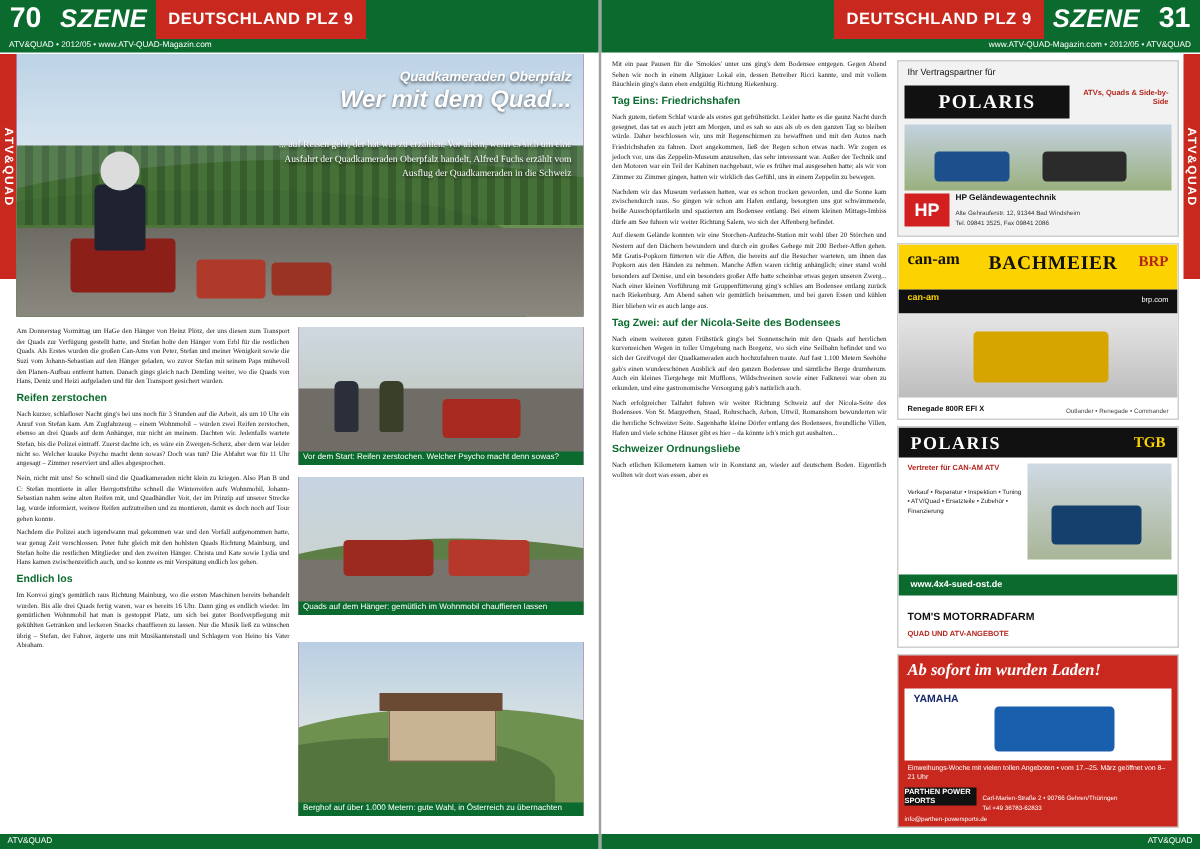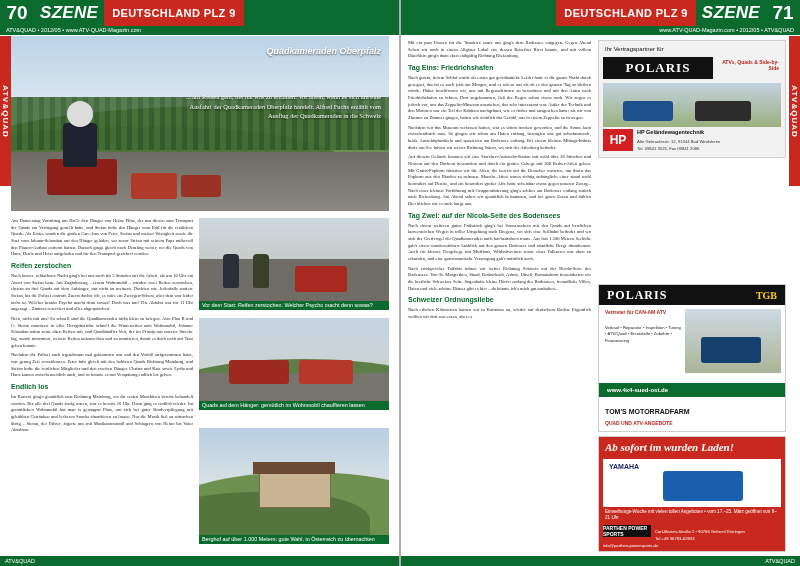--- a/index.html
+++ b/index.html
@@ -87,20 +87,21 @@
       <div class="hillB"></div>
       <div class="trees"></div>
       <div class="road" style="background:linear-gradient(#6d6b63,#8b8880);"></div>
       <div class="quadblob" style="left:36px;bottom:16px;width:70px;height:36px;background:#8c1f18;"></div>
       <div class="rider" style="left:52px;bottom:44px;width:34px;height:44px;background:#1f2330;"></div>
       <div class="helmet" style="left:56px;bottom:84px;width:26px;height:26px;background:#dcdcdc;"></div>
       <div class="quadblob" style="left:120px;bottom:12px;width:46px;height:26px;background:#b03a2a;"></div>
       <div class="quadblob" style="left:170px;bottom:14px;width:40px;height:22px;background:#9b3325;"></div>
 
       <div class="headline hl1" style="right:8px;top:10px;">Quadkameraden Oberpfalz</div>
+      <div class="headline hl2" style="right:8px;top:22px;">Wer mit dem Quad...</div>
       <div class="hl-body" style="right:8px;top:56px;width:196px;">... auf Reisen geht, der hat was zu erzählen. Vor allem, wenn es sich um eine Ausfahrt der Quadkameraden Oberpfalz handelt. Alfred Fuchs erzählt vom Ausflug der Quadkameraden in die Schweiz</div>
     </div>
 
     <div class="col" style="left:11px;top:218px;width:182px;">
       <p>Am Donnerstag Vormittag um HaGe den Hänger von Heinz Plötz, der uns diesen zum Transport der Quads zur Verfügung gestellt hatte, und Stefan holte den Hänger vom Erbl für die restlichen Quads. Als Erstes wurden die großen Can-Ams von Peter, Stefan und meiner Wenigkeit sowie die Suzi vom Johann-Sebastian auf den Hänger geladen, wo zuvor Stefan mit seinem Paps mühevoll den Planen-Aufbau entfernt hatten. Danach gings gleich nach Demling weiter, wo die Quads von Hans, Deniz und Heizi aufgeladen und für den Transport gesichert wurden.</p>
       <div class="sub">Reifen zerstochen</div>
       <p>Nach kurzer, schlafloser Nacht ging's bei uns noch für 3 Stunden auf die Arbeit, als um 10 Uhr ein Anruf von Stefan kam. Am Zugfahrzeug – einem Wohnmobil – wurden zwei Reifen zerstochen, ebenso an drei Quads auf dem Anhänger, nur nicht an meinem. Dachten wir. Jedenfalls wartete Stefan, bis die Polizei eintraff. Zuerst dachte ich, es wäre ein Zwergen-Scherz, aber dem war leider nicht so. Welcher krauke Psycho macht denn sowas? Doch was tun? Die Abfahrt war für 11 Uhr angesagt – Zimmer reserviert und alles abgesprochen.</p>
       <p>Nein, nicht mit uns! So schnell sind die Quadkameraden nicht klein zu kriegen. Also Plan B und C: Stefan montierte in aller Herrgottsfrühe schnell die Winterreifen aufs Wohnmobil, Johann-Sebastian nahm seine alten Reifen mit, und Quadhändler Voit, der im Prinzip auf unserer Strecke lag, wurde informiert, weitere Reifen aufzutreiben und zu montieren, damit es doch noch auf Tour gehen konnte.</p>
       <p>Nachdem die Polizei auch irgendwann mal gekommen war und den Vorfall aufgenommen hatte, war genug Zeit verschlossen. Peter fuhr gleich mit den hohlsten Quads Richtung Mainburg, und Stefan holte die restlichen Mitglieder und den zweiten Hänger. Christa und Kate sowie Lydia und Hans kamen zwischenzeitlich auch, und so konnte es mit Verspätung endlich los gehen.</p>
       <div class="sub">Endlich los</div>
@@ -138,21 +139,21 @@
       <div class="fl">ATV&amp;QUAD</div>
     </div>
   </div>
 
   <div class="leaf right">
 
     <div class="hdr">
       <div class="hdr-spacer"></div>
       <div class="hdr-red">DEUTSCHLAND PLZ 9</div>
       <div class="szene">SZENE</div>
-      <div class="pagenum">71</div>
+      <div class="pagenum">31</div>
     </div>
     <div class="subbar">
       <div class="meta" style="text-align:right;">www.ATV-QUAD-Magazin.com  •  2012/05  •  ATV&amp;QUAD</div>
     </div>
 
     <div class="sidetab" style="right:0;">ATV&amp;QUAD</div>
 
     <div class="col" style="left:8px;top:40px;width:183px;">
       <p>Mit ein paar Pausen für die 'Smokies' unter uns ging's dem Bodensee entgegen. Gegen Abend Sehen wir noch in einem Allgäuer Lokal ein, dessen Betreiber Ricci kannte, und mit vollem Bäuchlein ging's dann eben endgültig Richtung Riekenburg.</p>
       <div class="sub">Tag Eins: Friedrichshafen</div>
@@ -175,20 +176,36 @@
       <div style="position:absolute;left:4px;top:42px;width:178px;height:44px;background:linear-gradient(#c3d2e0,#9ab07e);">
         <div class="quadblob" style="left:20px;bottom:6px;width:50px;height:20px;background:#1d4f8c;"></div>
         <div class="quadblob" style="left:92px;bottom:6px;width:56px;height:20px;background:#2b2b2b;"></div>
       </div>
       <div style="position:absolute;left:4px;top:88px;width:30px;height:22px;background:#d21f1f;color:#fff;font-family:'Liberation Sans',sans-serif;font-weight:bold;font-size:12px;display:flex;align-items:center;justify-content:center;">HP</div>
       <div class="ad-txt" style="position:absolute;left:38px;top:88px;width:90px;font-size:5.5px;font-weight:bold;color:#111;">HP Geländewagentechnik</div>
       <div class="ad-txt" style="position:absolute;left:38px;top:98px;width:142px;font-size:4.2px;color:#333;">Alte Gehrauferstr. 12, 91344 Bad Windsheim</div>
       <div class="ad-txt" style="position:absolute;left:38px;top:105px;width:142px;font-size:4.2px;color:#333;">Tel. 09841 3525, Fax 09841 2086</div>
     </div>
 
+    <div class="ad" style="left:198px;top:162px;width:186px;height:116px;background:#fff;">
+      <div style="position:absolute;left:0;top:0;width:186px;height:30px;background:#fcd200;">
+        <span class="ad-title" style="position:absolute;left:6px;top:4px;font-size:11px;color:#111;">can-am</span>
+        <span class="ad-title" style="position:absolute;left:60px;top:4px;font-size:13px;color:#111;letter-spacing:.5px;">BACHMEIER</span>
+        <span class="ad-title" style="position:absolute;right:6px;top:6px;font-size:10px;color:#b3261e;">BRP</span>
+      </div>
+      <div style="position:absolute;left:0;top:30px;width:186px;height:16px;background:#111;">
+        <span class="ad-txt" style="position:absolute;left:6px;top:3px;font-size:6px;color:#fcd200;font-weight:bold;">can-am</span>
+        <span class="ad-txt" style="position:absolute;right:6px;top:4px;font-size:5px;color:#fff;">brp.com</span>
+      </div>
+      <div style="position:absolute;left:0;top:46px;width:186px;height:56px;background:linear-gradient(#e6e6e6,#bdbdbd);">
+        <div class="quadblob" style="left:50px;bottom:10px;width:90px;height:34px;background:#d6a500;"></div>
+      </div>
+      <div class="ad-txt" style="position:absolute;left:6px;bottom:3px;font-size:5px;color:#111;font-weight:bold;">Renegade 800R EFI X</div>
+      <div class="ad-txt" style="position:absolute;right:6px;bottom:3px;font-size:4.2px;color:#444;">Outlander • Renegade • Commander</div>
+    </div>
 
     <div class="ad" style="left:198px;top:284px;width:186px;height:146px;background:#fff;">
       <div style="position:absolute;left:0;top:0;width:186px;height:20px;background:#111;display:flex;align-items:center;">
         <span class="ad-title" style="color:#fff;font-size:12px;padding-left:8px;letter-spacing:1px;">POLARIS</span>
         <span class="ad-title" style="margin-left:auto;padding-right:8px;color:#fcd200;font-size:10px;">TGB</span>
       </div>
       <div class="ad-txt" style="position:absolute;left:6px;top:24px;width:80px;font-size:5px;font-weight:bold;color:#b3261e;">Vertreter für CAN-AM ATV</div>
       <div class="ad-txt" style="position:absolute;left:6px;top:40px;width:78px;font-size:4.2px;line-height:1.5;color:#222;">Verkauf • Reparatur • Inspektion • Tuning • ATV/Quad • Ersatzteile • Zubehör • Finanzierung</div>
       <div style="position:absolute;right:4px;top:24px;width:96px;height:64px;background:linear-gradient(#cfd9e4,#a9b596);">
         <div class="quadblob" style="left:16px;bottom:10px;width:60px;height:26px;background:#15406e;"></div>

